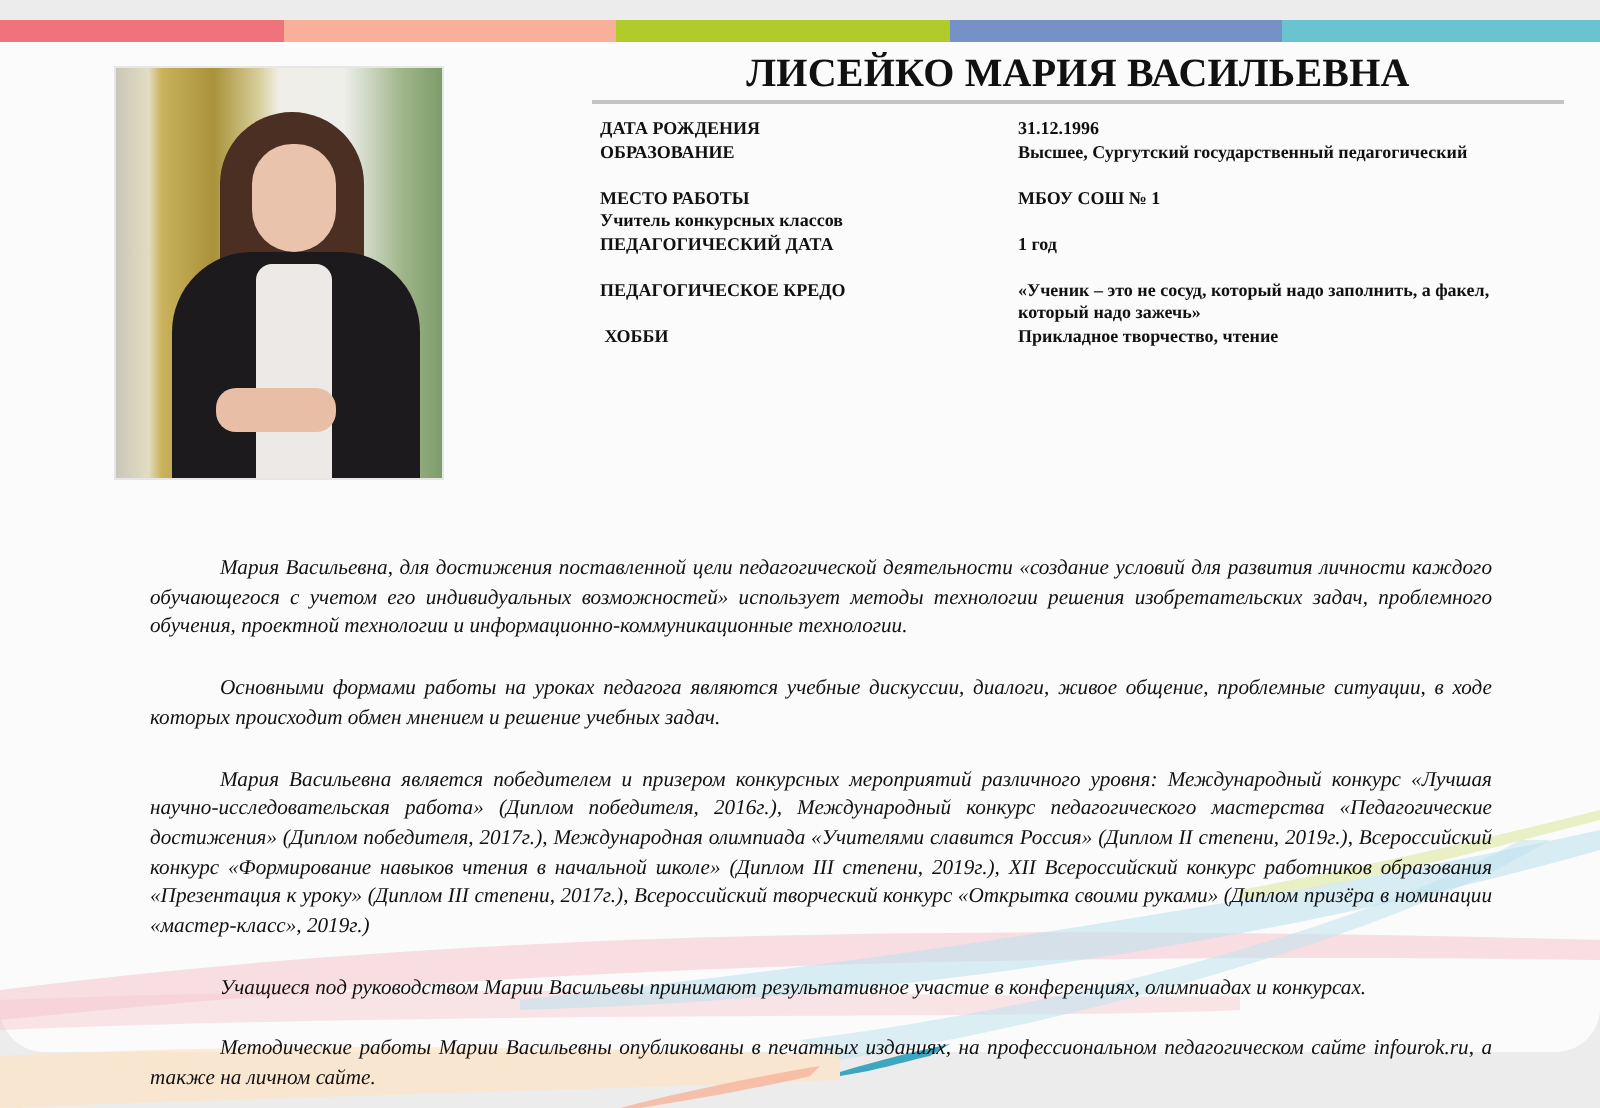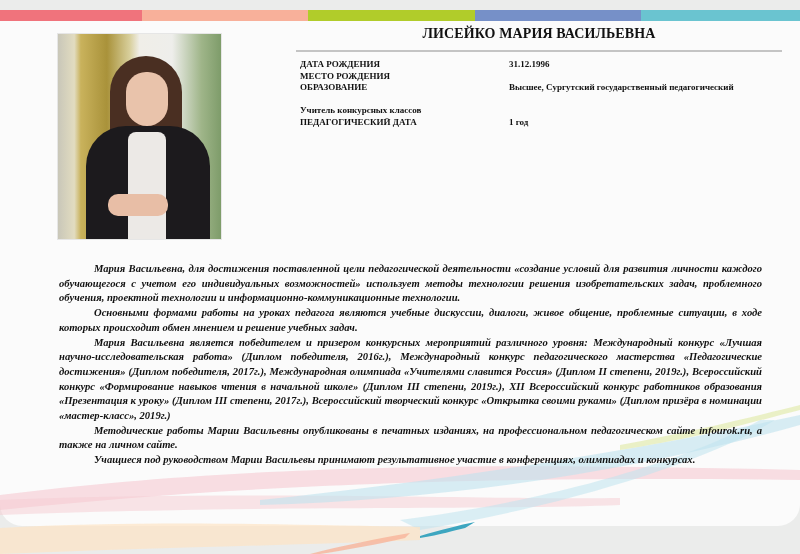--- a/index.html
+++ b/index.html
@@ -21,33 +21,33 @@
     background: linear-gradient(90deg, #c9c7b9 0%, #e2dcc0 10%, #c9b25c 14%, #a9923a 30%, #d8cf9c 44%, #f0eee8 50%, #eeeeeb 70%, #9fb589 88%, #7e9c6a 100%);
     overflow: hidden; border: 1px solid #e6e6e6;
   }
   .photo .hair { position: absolute; left: 52px; top: 22px; width: 72px; height: 100px; border-radius: 36px 36px 14px 14px; background: #4a2f22; }
   .photo .face { position: absolute; left: 68px; top: 38px; width: 42px; height: 54px; border-radius: 21px 21px 22px 22px; background: #e9c3ab; }
   .photo .body-shape { position: absolute; left: 28px; top: 92px; width: 124px; height: 120px; border-radius: 40px 40px 0 0; background: #1c1a1d; }
   .photo .blouse { position: absolute; left: 70px; top: 98px; width: 38px; height: 110px; background: #ece9e6; border-radius: 8px 8px 0 0; }
   .photo .hands { position: absolute; left: 50px; top: 160px; width: 60px; height: 22px; border-radius: 10px; background: #e8bea6; }
   .title {
     position: absolute; left: 296px; top: 26px; width: 486px; text-align: center;
-    font-family: "Liberation Serif", serif; font-weight: bold; font-size: 14px; letter-spacing: 0.1px;
+    font-family: "Liberation Serif", serif; font-weight: bold; font-size: 20px; letter-spacing: 0.1px;
   }
   .title-rule { position: absolute; left: 296px; top: 50px; width: 486px; height: 2px; background: #c4c4c4; }
   .info { position: absolute; left: 300px; top: 59px; width: 480px; font-size: 9px; font-weight: bold; line-height: 11.5px; }
-  .row { display: flex; }
+  .row { display: flex; justify-content: center; }
   .row .k { width: 209px; flex: none; }
   .row .v { flex: 1; }
   .gap { height: 11.5px; }
   .bio {
     position: absolute; left: 59px; top: 262px; width: 703px;
     font-style: italic; font-size: 10.6px; line-height: 14.7px; text-align: justify;
   }
-  .bio p { margin: 0; text-indent: 35px; font-weight: bold; }
+  .bio p { margin: 16px; text-indent: 35px; }
 </style>
 </head>
 <body>
 
 <div class="stripe">
   <div style="width:142px;background:#f0737c"></div>
   <div style="width:166px;background:#f8b09a"></div>
   <div style="width:167px;background:#b1cc2a"></div>
   <div style="width:166px;background:#7690c8"></div>
   <div style="width:159px;background:#6ac4d0"></div>
@@ -76,38 +76,52 @@
 
 <div class="title">ЛИСЕЙКО МАРИЯ ВАСИЛЬЕВНА</div>
 <div class="title-rule"></div>
 
 <div class="info">
   <div class="row">
     <div class="k">ДАТА РОЖДЕНИЯ</div>
     <div class="v">31.12.1996</div>
   </div>
   <div class="row">
-    <div class="k">МЕСТО РОЖДЕНИЯ</div>
   </div>
   <div class="row">
     <div class="k">ОБРАЗОВАНИЕ</div>
     <div class="v">
       <div>Высшее, Сургутский государственный педагогический</div>
     </div>
   </div>
   <div class="gap"></div>
   <div class="row">
+    <div class="k">МЕСТО РАБОТЫ</div>
+    <div class="v">МБОУ СОШ № 1</div>
+  </div>
+  <div class="row">
     <div class="v">Учитель конкурсных классов</div>
   </div>
   <div class="row">
     <div class="k">ПЕДАГОГИЧЕСКИЙ ДАТА</div>
     <div class="v">1 год</div>
   </div>
   <div class="gap"></div>
+  <div class="row">
+    <div class="k">ПЕДАГОГИЧЕСКОЕ КРЕДО</div>
+    <div class="v">
+      <div>«Ученик – это не сосуд, который надо заполнить, а факел,</div>
+      <div>который надо зажечь»</div>
+    </div>
+  </div>
+  <div class="row">
+    <div class="k" style="white-space:pre"> ХОББИ</div>
+    <div class="v">Прикладное творчество, чтение</div>
+  </div>
 </div>
 
 <div class="bio">
   <p>Мария Васильевна, для достижения поставленной цели педагогической деятельности «создание условий для развития личности каждого обучающегося с учетом его индивидуальных возможностей» использует методы технологии решения изобретательских задач, проблемного обучения, проектной технологии и информационно-коммуникационные технологии.</p>
   <p>Основными формами работы на уроках педагога являются учебные дискуссии, диалоги, живое общение, проблемные ситуации, в ходе которых происходит обмен мнением и решение учебных задач.</p>
   <p>Мария Васильевна  является победителем и призером конкурсных мероприятий различного уровня: Международный конкурс «Лучшая научно-исследовательская работа» (Диплом победителя, 2016г.), Международный конкурс педагогического мастерства «Педагогические достижения» (Диплом победителя, 2017г.), Международная олимпиада «Учителями славится Россия» (Диплом II степени, 2019г.), Всероссийский конкурс «Формирование навыков чтения в начальной школе» (Диплом III степени, 2019г.), XII Всероссийский конкурс работников образования «Презентация к уроку» (Диплом III степени, 2017г.), Всероссийский творческий конкурс «Открытка своими руками» (Диплом призёра в номинации «мастер-класс», 2019г.)</p>
+  <p>Учащиеся под руководством Марии Васильевы принимают результативное участие в конференциях, олимпиадах и конкурсах.</p>
   <p>Методические работы Марии Васильевны опубликованы в печатных изданиях, на профессиональном педагогическом сайте infourok.ru, а также на личном сайте.</p>
-  <p>Учащиеся под руководством Марии Васильевы принимают результативное участие в конференциях, олимпиадах и конкурсах.</p>
 </div>
 
 </body></html>

